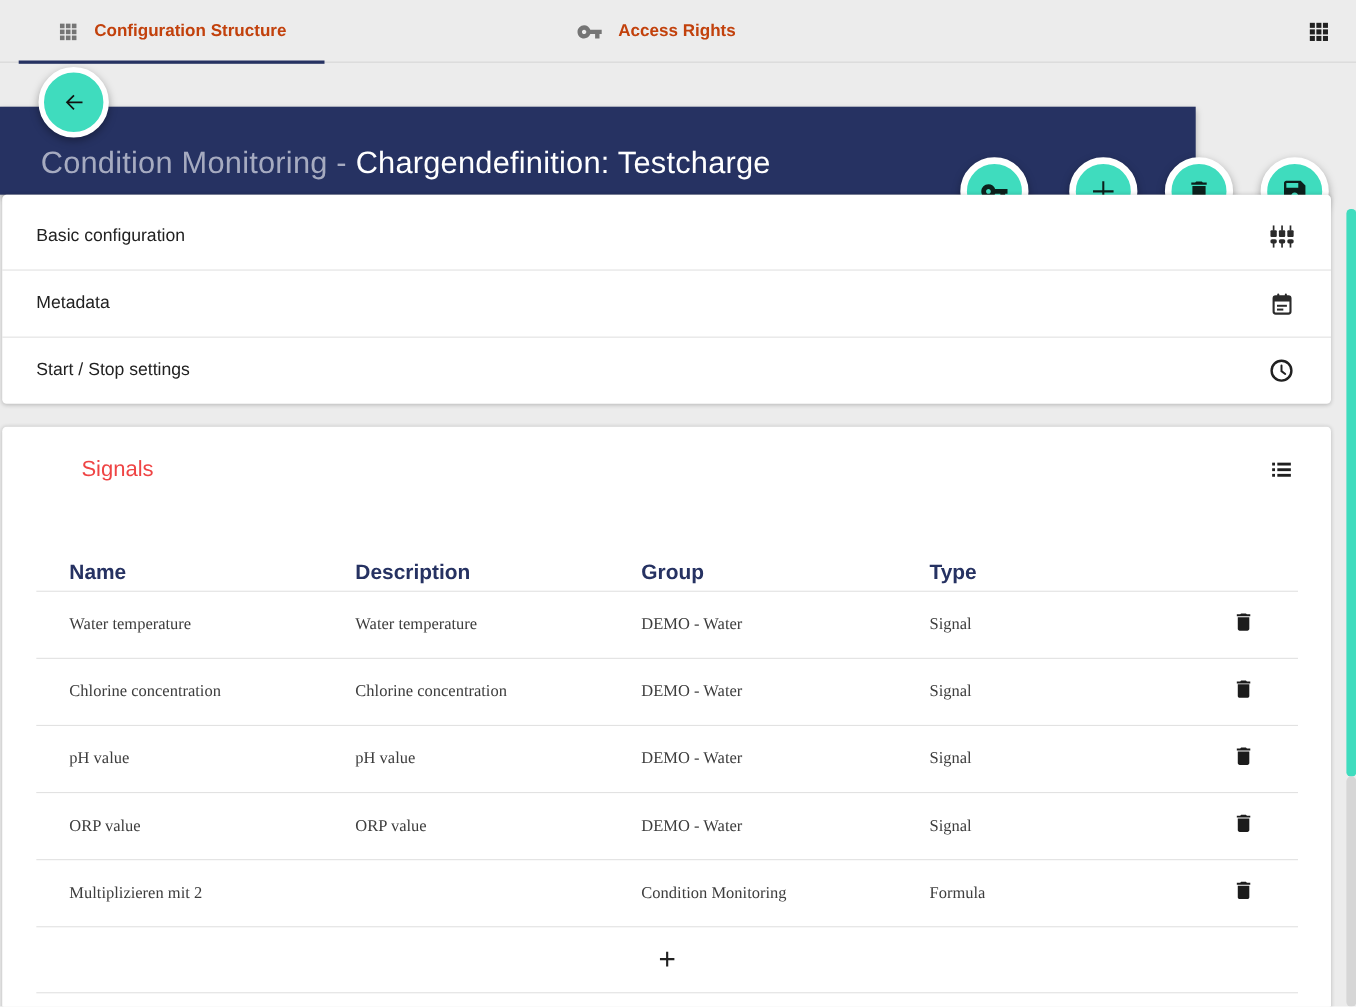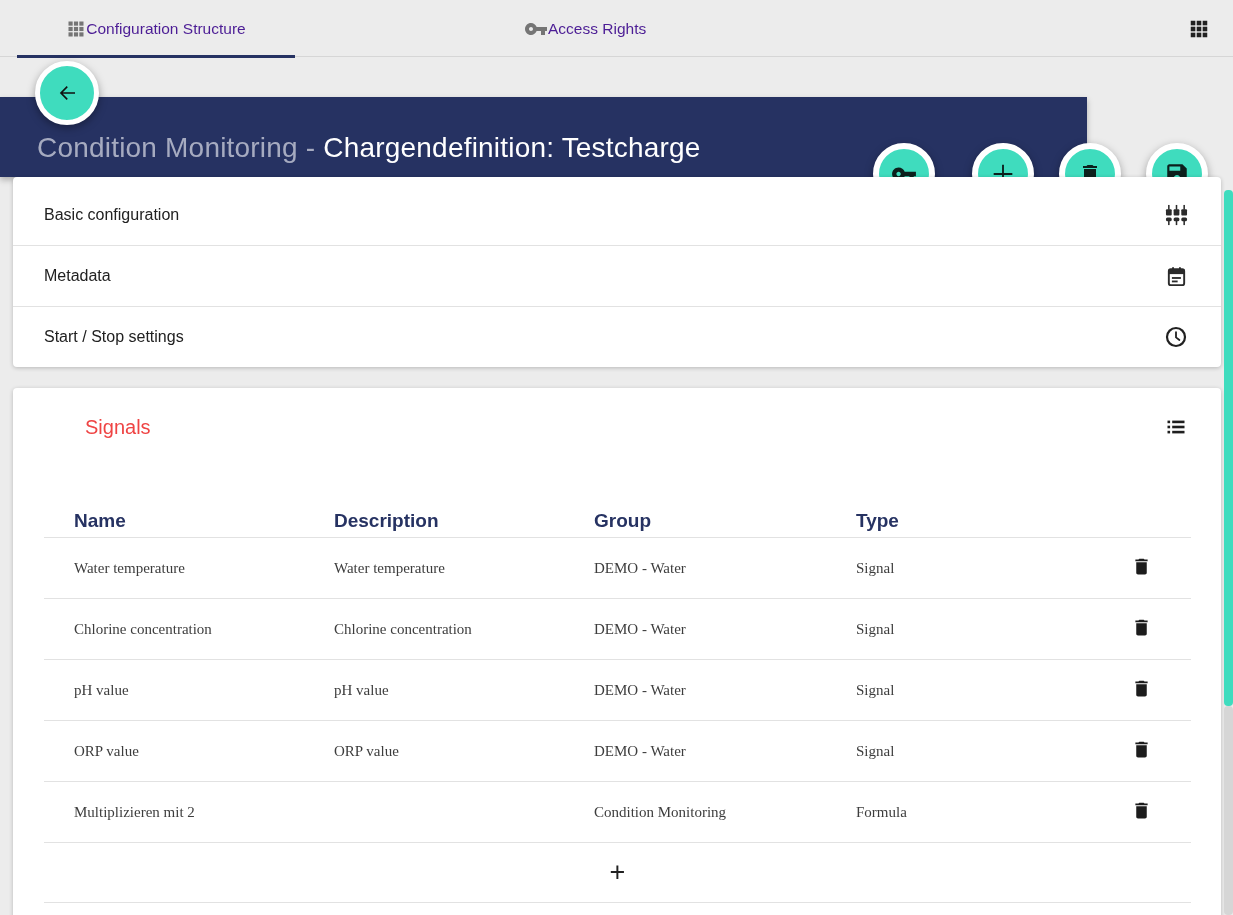--- a/index.html
+++ b/index.html
@@ -18,22 +18,22 @@
   .screen{position:absolute;inset:0;width:1233px;height:915px;}
 
   
   .tabbar{
     position:absolute;left:0;top:0;width:1233px;height:57px;
     background:var(--page-bg);
     border-bottom:1px solid #d6d6d6;
   }
   .tab{
     position:absolute;top:0;height:57px;
-    display:flex;align-items:center;
-    color:#4c1d95;font-size:15.5px;cursor:pointer;
+    display:flex;align-items:center;gap:14px;
+    color:#c2410c;font-size:15.5px;cursor:pointer;font-weight:bold;
   }
   .tab .ticon{display:flex;align-items:center;}
   .tab-1{left:17px;width:278px;justify-content:center;}
   .tab-1::after{
     content:"";position:absolute;left:0;right:0;bottom:-1px;height:3px;
     background:var(--navy);
   }
   .tab-2{left:356px;}
   .tab-3{left:524px;}
   .apps-btn{
@@ -64,21 +64,21 @@
   }
   .fab svg{display:block;}
   .fab-back{left:35px;top:61px;width:64px;height:64px;border-width:5px;}
   .fab-key  {left:873px;top:143px;width:62px;height:62px;}
   .fab-add  {left:972px;top:143px;width:62px;height:62px;}
   .fab-del  {left:1059px;top:143px;width:62px;height:62px;}
   .fab-save {left:1146px;top:143px;width:62px;height:62px;}
 
   
   .card{
-    position:absolute;left:13px;width:1208px;background:#fff;
+    position:absolute;left:2px;width:1208px;background:#fff;
     border-radius:4px;
     box-shadow:0 1px 4px rgba(0,0,0,.22);
   }
   .card1{top:177px;height:190px;padding-top:8px;display:flex;flex-direction:column;}
   .cfg-row{
     flex:1;display:flex;align-items:center;justify-content:space-between;
     padding:0 33px 0 31px;cursor:pointer;
   }
   .cfg-row:not(:last-child){border-bottom:1px solid var(--divider);}
   .cfg-label{font-size:16px;color:#212121;}

